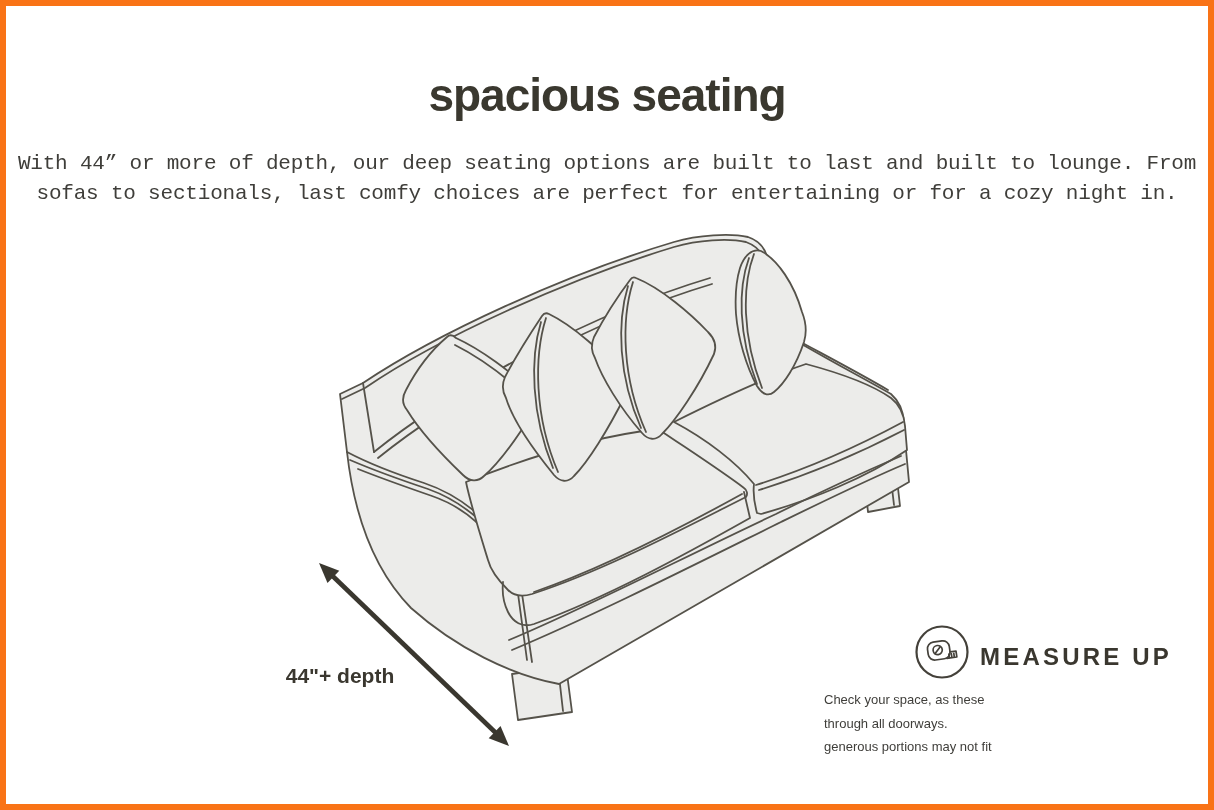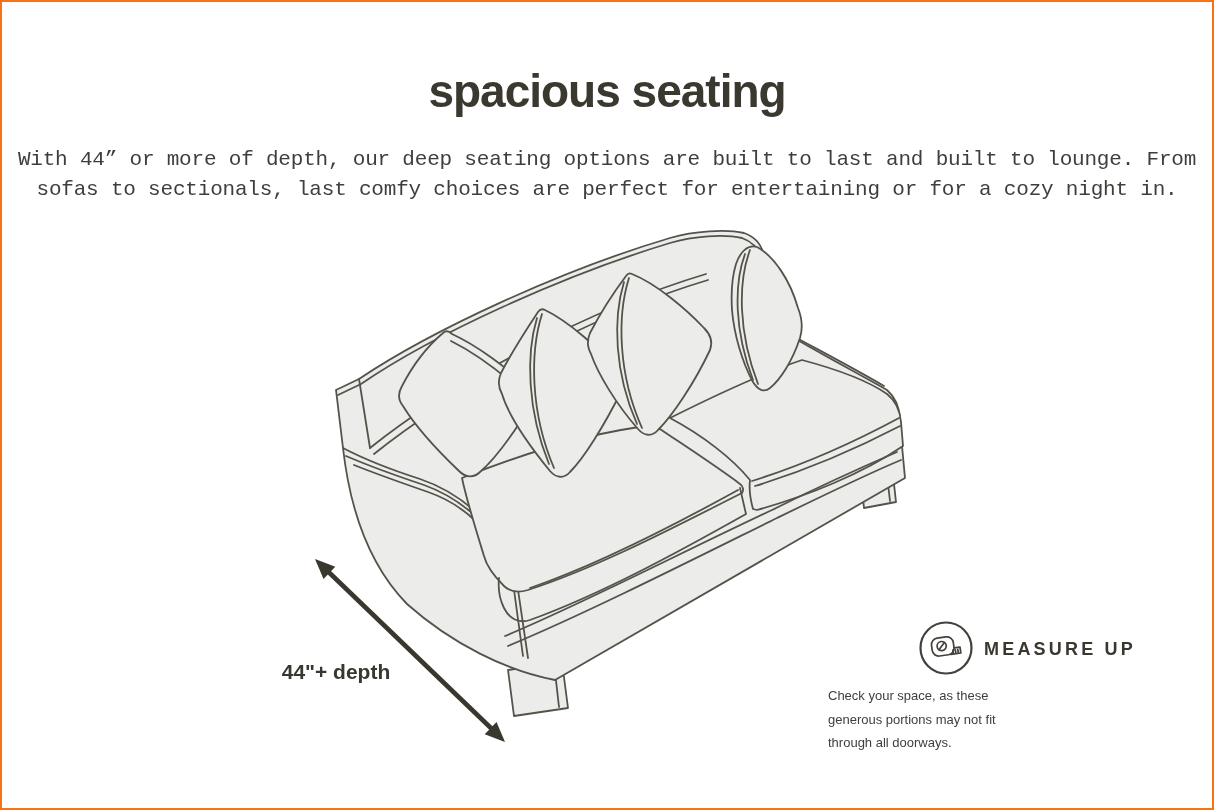--- a/index.html
+++ b/index.html
@@ -3,21 +3,21 @@
 <meta charset="utf-8">
 <style>
   html,body{margin:0;padding:0;background:#ffffff;}
   .page{
     position:relative;
     width:1214px;height:810px;
     background:#ffffff;
     overflow:hidden;
     font-family:"Liberation Sans","DejaVu Sans",sans-serif;
     box-sizing:border-box;
-    border:2px solid #f97316;
+    border:6px solid #f97316;
   }
   .title{
     position:absolute;left:0;top:62px;width:100%;
     text-align:center;
     font-size:46px;font-weight:bold;letter-spacing:-1px;
     color:#3a382f;margin:0;
   }
   .intro{
     position:absolute;left:0;top:143px;width:100%;
     text-align:center;
@@ -37,21 +37,21 @@
     position:absolute;right:54px;top:616px;width:330px;
   }
   .measure-head{
     position:absolute;right:0;top:0;width:330px;height:62px;
   }
   .measure-icon{
     position:absolute;left:90px;top:2px;width:56px;height:56px;
   }
   .measure-title{
     position:absolute;left:156px;top:21px;
-    font-size:18px;font-weight:bold;letter-spacing:3.2px;
+    font-size:24px;font-weight:bold;letter-spacing:3.2px;
     color:#3a372f;white-space:nowrap;
   }
   .measure-note{
     position:absolute;right:0;top:66px;width:330px;
     font-size:13px;line-height:23.5px;color:#3f3e3a;
   }
   .measure-note span{display:block;}
 </style>
 </head>
 <body>
@@ -208,18 +208,18 @@
             <path d="M-7,0.5 L-1,-5.5"></path>
             <path d="M8,1 L14,1 L14,7 L4,7"></path>
             <path d="M6.5,3 L6.5,6.5 M9,3 L9,6.5 M11.5,3 L11.5,6.5"></path>
           </g>
         </g>
       </svg>
       <div class="measure-title">MEASURE UP</div>
     </div>
     <div class="measure-note">
       <span>Check your space, as these</span>
+      <span>through all doorways.</span>
       <span>generous portions may not fit</span>
-      <span>through all doorways.</span>
     </div>
   </div>
 
 </div>
 
 </body></html>

